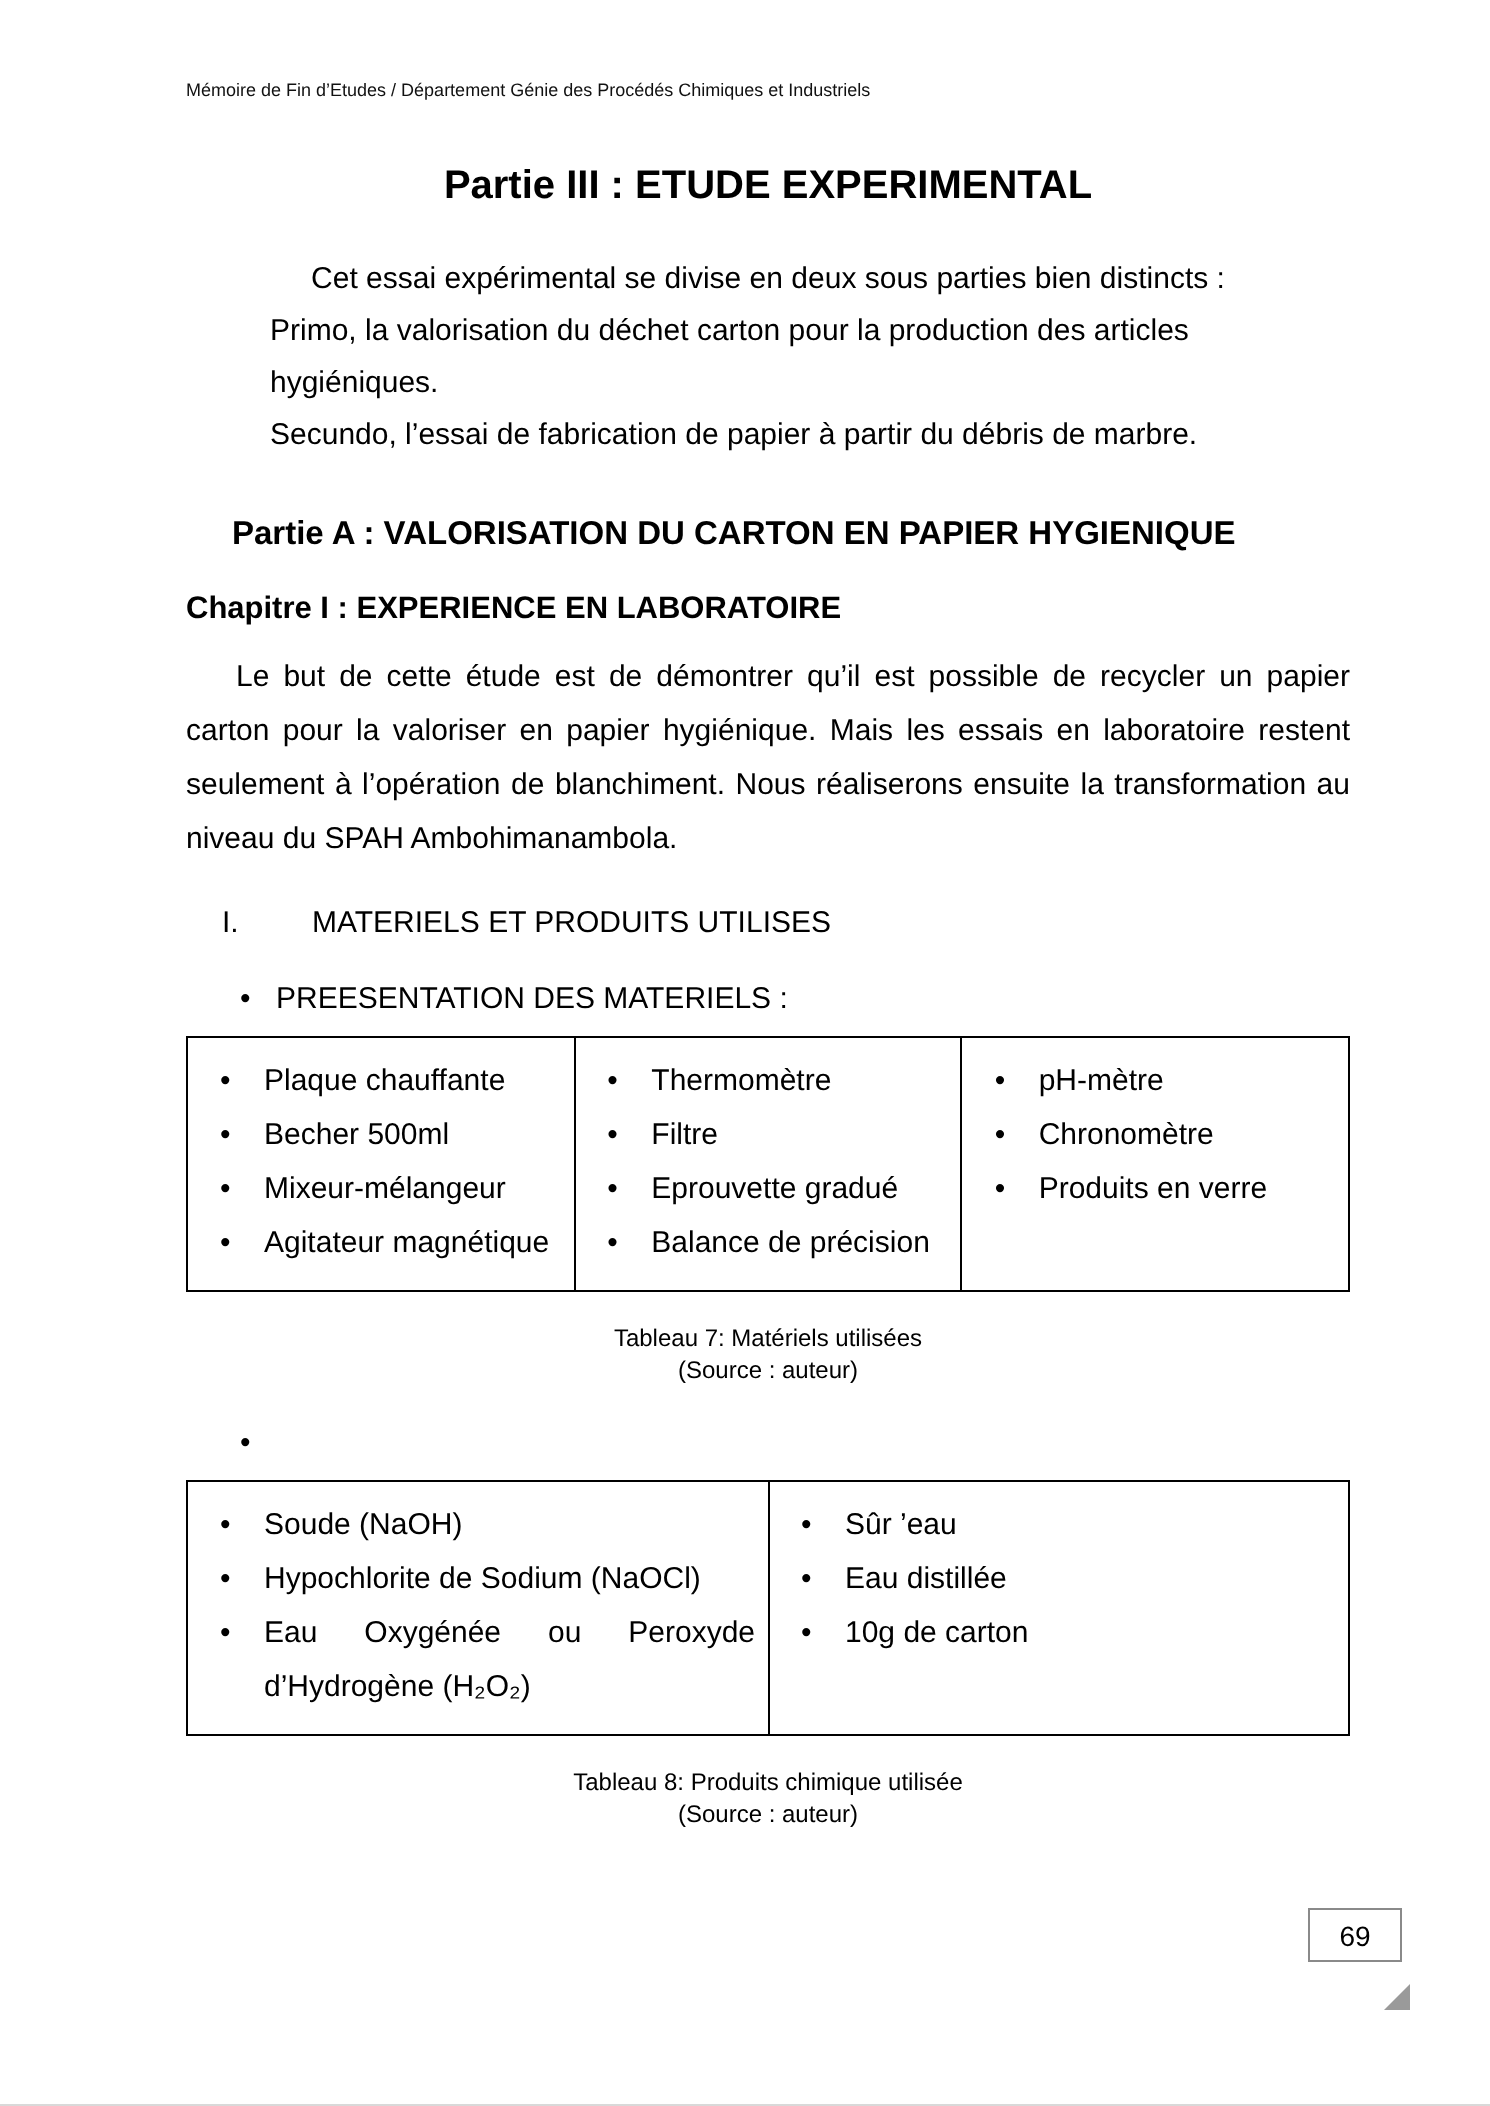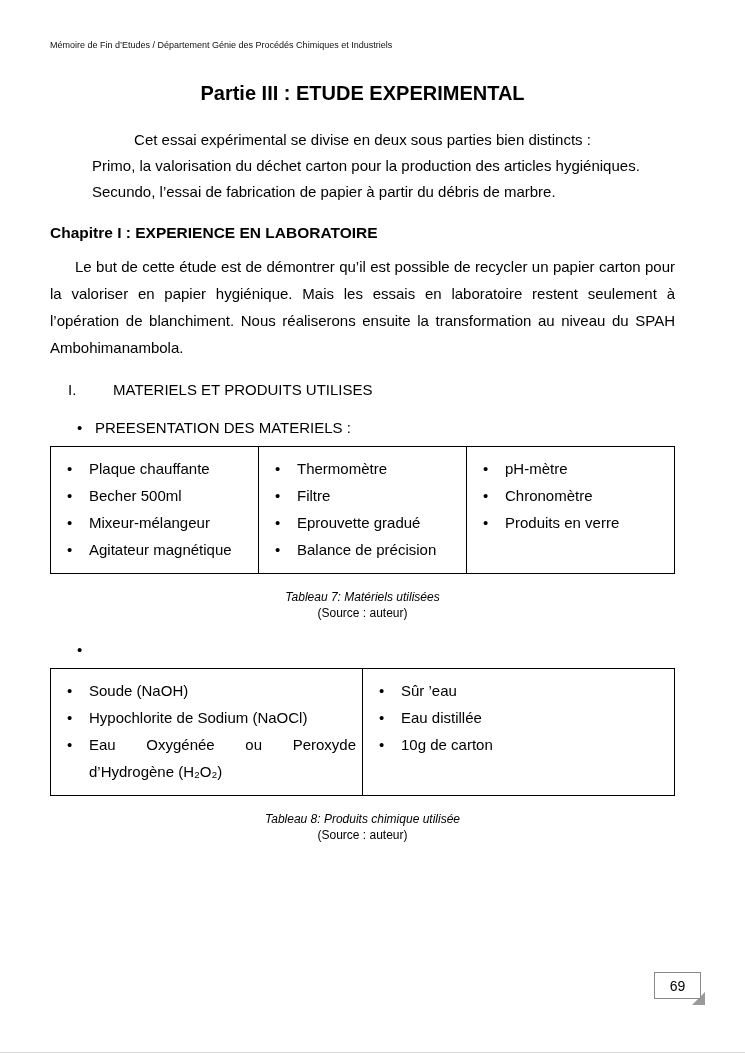--- a/index.html
+++ b/index.html
@@ -8,21 +8,21 @@
     position: relative;
     width: 745px;
     height: 1053px;
     background: #ffffff;
     font-family: "Liberation Sans", sans-serif;
     color: #000;
     overflow: hidden;
     border-bottom: 1px solid #d9d9d9;
   }
   .content {
-    padding: 40px 70px 0 50px; 
+    padding: 40px 70px 0 93px; 
   }
   .doc-header {
     font-size: 9px;
     color: #111;
     margin-bottom: 32px;
   }
   .doc-title {
     font-size: 20px;
     font-weight: bold;
     text-align: center;
@@ -80,25 +80,25 @@
     position: relative;
     padding-left: 32px;
     text-align: justify;
   }
   ul.cell-list li::before {
     content: "\2022";
     position: absolute;
     left: 10px;
   }
   .caption { text-align: center; margin-top: 15px; font-size: 12px; line-height: 16px; }
-  .caption .cap-title { font-style: italic; }
+  .caption .cap-title { }
   .page-number-box {
     position: absolute;
     right: 44px;
-    bottom: 53px;
+    bottom: 71px;
     width: 47px;
     height: 27px;
     border: 1px solid #8a8a8a;
     font-size: 14px;
     display: flex;
     align-items: center;
     justify-content: center;
     background: #fff;
   }
   .page-curl {
@@ -120,20 +120,21 @@
     <div class="doc-header">Mémoire de Fin d’Etudes / Département Génie des Procédés Chimiques et Industriels</div>
 
     <div class="doc-title">Partie III : ETUDE EXPERIMENTAL</div>
 
     <div class="intro">
       <p class="center">Cet essai expérimental se divise en deux sous parties bien distincts :</p>
       <p class="indent">Primo, la valorisation du déchet carton pour la production des articles hygiéniques.</p>
       <p class="indent">Secundo, l’essai de fabrication de papier à partir du débris de marbre.</p>
     </div>
 
+    <div class="section-a">Partie A : VALORISATION DU CARTON EN PAPIER HYGIENIQUE</div>
 
     <div class="chapter">Chapitre I : EXPERIENCE EN LABORATOIRE</div>
 
     <p class="body-par">Le but de cette étude est de démontrer qu’il est possible de recycler un papier carton pour la valoriser en papier hygiénique. Mais les essais en laboratoire restent seulement à l’opération de blanchiment. Nous réaliserons ensuite la transformation au niveau du SPAH Ambohimanambola.</p>
 
     <div class="roman-item">
       <span class="num">I.</span>
       <span>MATERIELS ET PRODUITS UTILISES</span>
     </div>
 

